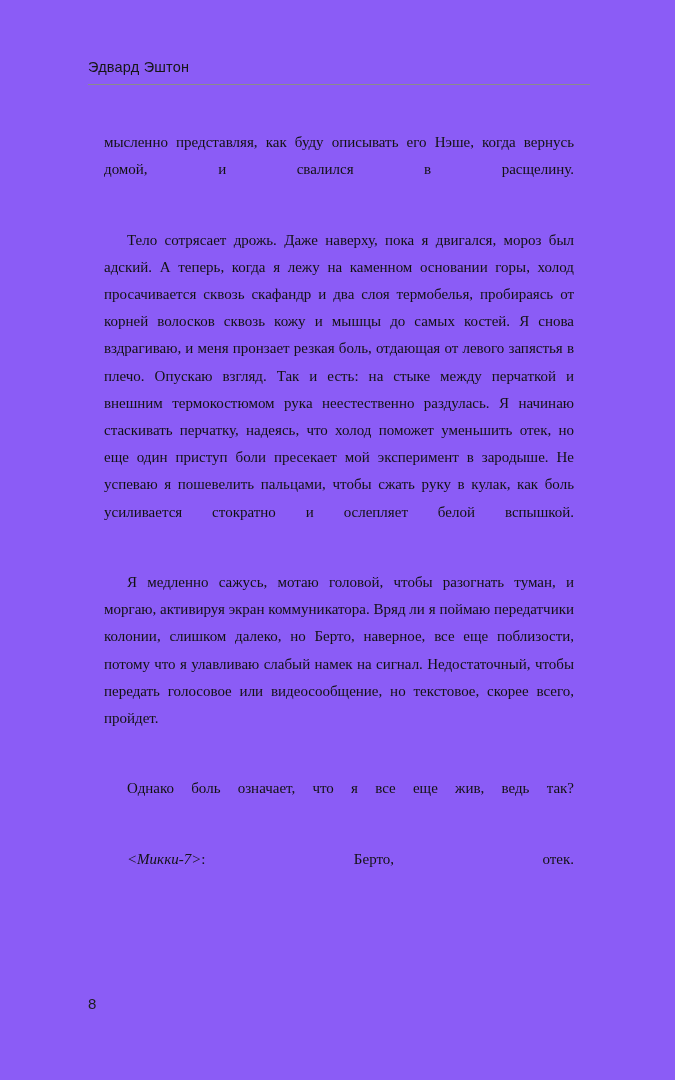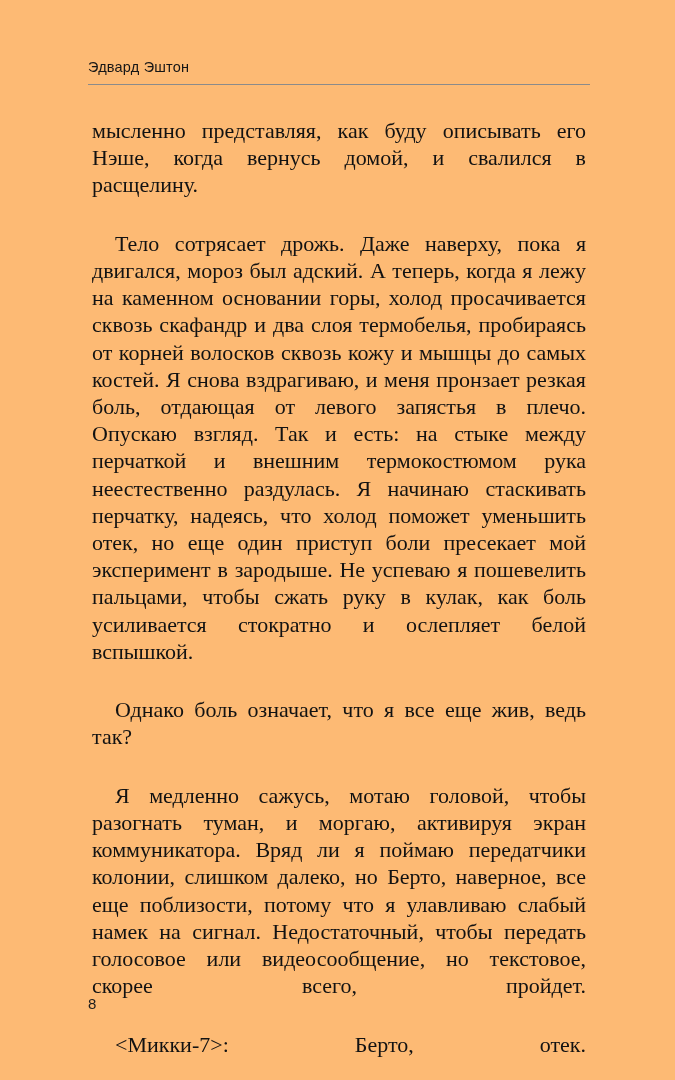--- a/index.html
+++ b/index.html
@@ -12,21 +12,21 @@
     background: #ffffff;
     font-family: "Liberation Serif", "DejaVu Serif", serif;
     color: #1a1a1a;
     overflow: hidden;
   }
 
   .page {
     position: relative;
     width: 675px;
     height: 1080px;
-    background: #fdba74;
+    background: #8b5cf6;
     box-sizing: border-box;
   }
 
   
   .running-head {
     position: absolute;
     left: 88px;
     top: 60px;
     width: 502px;
   }
@@ -48,22 +48,22 @@
 
   
   .textblock {
     position: absolute;
     left: 88px;
     top: 113px;
     width: 502px;
   }
 
   p.para {
-    margin: 4px;
-    font-size: 22px;
+    margin: 16px;
+    font-size: 15px;
     line-height: 27.2px;
     text-align: justify;
     text-justify: inter-word;
     text-indent: 23px;
     hyphens: manual;
     -webkit-hyphens: manual;
     color: #121212;
     font-weight: 400;
   }
 
@@ -72,20 +72,21 @@
   }
 
   
   p.para:after {
     content: "";
     display: inline-block;
     width: 100%;
   }
 
   .tag-italic {
+    font-style: italic;
   }
 
   
   .folio {
     position: absolute;
     left: 88px;
     top: 996px;
   }
   .folio-number {
     font-family: "Liberation Sans", "DejaVu Sans", sans-serif;
@@ -101,22 +102,22 @@
 <div class="page">
 
   <div class="running-head">
     <span class="running-head-text">Эдвард Эштон</span>
     <div class="head-rule"></div>
   </div>
 
   <div class="textblock">
     <p class="para no-indent">мысленно представляя, как буду описывать его Нэше, когда вернусь домой, и свалился в расщелину.</p>
     <p class="para">Тело сотрясает дрожь. Даже наверху, пока я двигался, мороз был адский. А теперь, когда я лежу на каменном основании горы, холод просачивается сквозь скафандр и два слоя термобелья, пробираясь от корней волосков сквозь кожу и мышцы до самых костей. Я снова вздрагиваю, и меня пронзает резкая боль, отдающая от левого запястья в плечо. Опускаю взгляд. Так и есть: на стыке между перчаткой и внешним термокостюмом рука неестественно раздулась. Я начинаю стаскивать перчатку, надеясь, что холод поможет уменьшить отек, но еще один приступ боли пресекает мой эксперимент в зародыше. Не успеваю я пошевелить пальцами, чтобы сжать руку в кулак, как боль усиливается стократно и ослепляет белой вспышкой.</p>
+    <p class="para">Я медленно сажусь, мотаю головой, чтобы разогнать туман, и моргаю, активируя экран коммуникатора. Вряд ли я поймаю передатчики колонии, слишком далеко, но Берто, наверное, все еще поблизости, потому что я улавливаю слабый намек на сигнал. Недостаточный, чтобы передать голосовое или видеосообщение, но текстовое, скорее всего, пройдет.</p>
     <p class="para">Однако боль означает, что я все еще жив, ведь так?</p>
-    <p class="para">Я медленно сажусь, мотаю головой, чтобы разогнать туман, и моргаю, активируя экран коммуникатора. Вряд ли я поймаю передатчики колонии, слишком далеко, но Берто, наверное, все еще поблизости, потому что я улавливаю слабый намек на сигнал. Недостаточный, чтобы передать голосовое или видеосообщение, но текстовое, скорее всего, пройдет.</p>
     <p class="para"><span class="tag-italic">&lt;Микки-7&gt;</span><span>: Берто, отек.</span></p>
   </div>
 
   <div class="folio">
     <span class="folio-number">8</span>
   </div>
 
 </div>
 
 </body></html>

